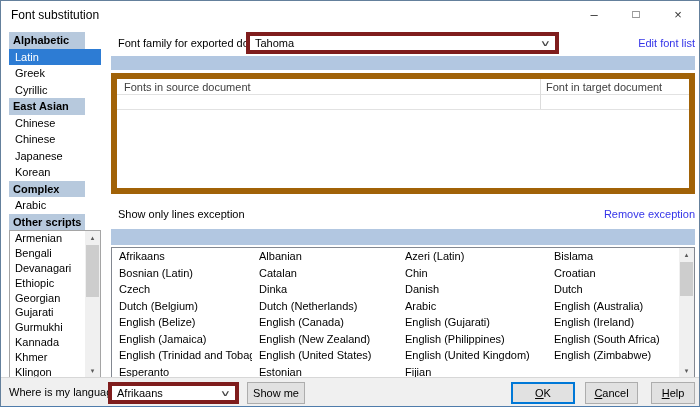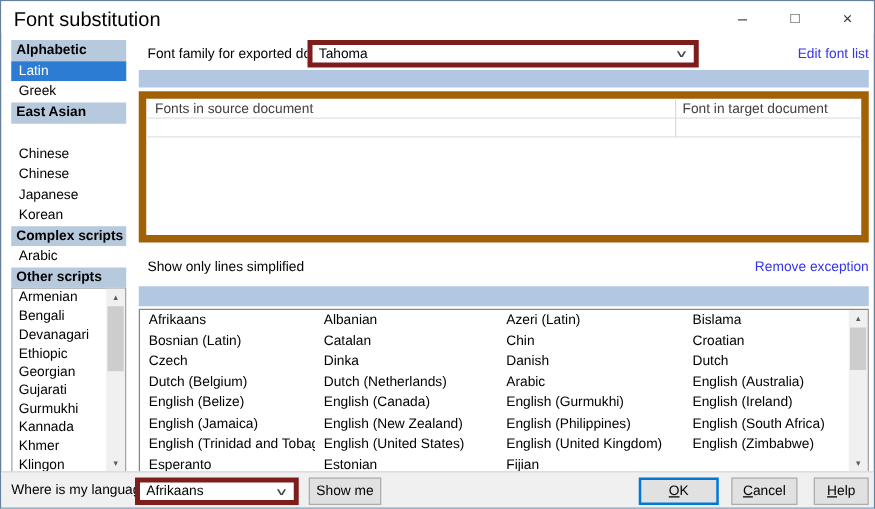--- a/index.html
+++ b/index.html
@@ -3,28 +3,28 @@
 <meta charset="utf-8">
 <style>
   * { margin:0; padding:0; box-sizing:border-box; }
   html,body { width:700px; height:407px; background:#fff; }
   body { font-family:"Liberation Sans", sans-serif; font-size:11px; color:#000; }
   .window { position:relative; width:700px; height:407px; background:#fff;
             border:1px solid #64809c; border-bottom-color:#4f7cab; overflow:hidden; }
 
   
   .titlebar { position:absolute; left:0; top:0; right:0; height:26px; background:#fff; }
-  .title { position:absolute; left:10px; top:7px; font-size:16px; color:#000; }
+  .title { position:absolute; left:10px; top:7px; font-size:12px; color:#000; }
   .winctrls { position:absolute; right:0; top:0; height:26px; display:flex; }
   .winbtn { width:42px; height:26px; display:flex; align-items:center; justify-content:center;
             color:#333; font-size:13px; }
   .winbtn.max { font-size:12px; }
 
   
-  .side-header { position:absolute; left:8px; width:92px; height:16.5px; line-height:16.5px;
+  .side-header { position:absolute; left:8px; width:76px; height:16.5px; line-height:16.5px;
                  background:#b7c9dd; font-weight:bold; padding-left:4px; color:#000; }
   .side-item { position:absolute; left:8px; width:92px; height:16.5px; line-height:16.5px;
                padding-left:6px; background:#fff; }
   .side-item.selected { background:#2d7cd4; color:#fff; }
   .side-listbox { position:absolute; left:8px; top:229px; width:92px; height:149px;
                   border:1px solid #a5a5a5; background:#fff; }
   .side-list-item { height:14.9px; line-height:14.9px; padding-left:5px; }
 
   
   .sbar { position:absolute; top:0; right:0; bottom:0; width:15px; background:#f0f0f0; }
@@ -86,21 +86,21 @@
       <div class="winbtn">
           <span>×</span>
         </div>
     </div>
   </div>
 
   <div class="side-header" style="top:31px">Alphabetic</div>
   <div class="side-item selected" style="top:47.5px">Latin</div>
   <div class="side-item" style="top:64px">Greek</div>
   <div class="side-item" style="top:80.5px">Cyrillic</div>
-  <div class="side-header" style="top:81px">East Asian</div>
+  <div class="side-header" style="top:97px">East Asian</div>
   <div class="side-item" style="top:113.5px">Chinese (simplified)</div>
   <div class="side-item" style="top:130px">Chinese (traditional)</div>
   <div class="side-item" style="top:146.5px">Japanese</div>
   <div class="side-item" style="top:163px">Korean</div>
   <div class="side-header" style="top:179.5px">Complex scripts</div>
   <div class="side-item" style="top:196px">Arabic</div>
   <div class="side-item" style="top:212.5px; height:16px">Hebrew</div>
   <div class="side-header" style="top:212.5px">Other scripts</div>
 
   <div class="side-listbox">
@@ -139,21 +139,21 @@
   <div class="fonts-table">
     <div class="ft-header">
       <div class="ft-h1">Fonts in source document</div>
       <div class="ft-h2">Font in target document</div>
     </div>
     <div class="ft-vline"></div>
     <div class="ft-row1"></div>
   </div>
 
   <div class="form-row" style="top:202px">
-    <div class="form-label">Show only lines simplified</div>
+    <div class="form-label">Show only lines exception</div>
     <div class="combo" style="left:135px; width:313px;margin-top:48px;">
       <span>- show all -</span>
       <span class="chev">
           <span>∨</span>
         </span>
     </div>
     <div class="link">Remove exception</div>
   </div>
 
   <div class="strip" style="top:228px; height:16px;"></div>
@@ -171,21 +171,21 @@
       <div class="lang-cell">Czech</div>
       <div class="lang-cell">Dinka</div>
       <div class="lang-cell">Danish</div>
       <div class="lang-cell">Dutch</div>
       <div class="lang-cell">Dutch (Belgium)</div>
       <div class="lang-cell">Dutch (Netherlands)</div>
       <div class="lang-cell">Arabic</div>
       <div class="lang-cell">English (Australia)</div>
       <div class="lang-cell">English (Belize)</div>
       <div class="lang-cell">English (Canada)</div>
-      <div class="lang-cell">English (Gurmukhi)</div>
+      <div class="lang-cell">English (Gujarati)</div>
       <div class="lang-cell">English (Ireland)</div>
       <div class="lang-cell">English (Jamaica)</div>
       <div class="lang-cell">English (New Zealand)</div>
       <div class="lang-cell">English (Philippines)</div>
       <div class="lang-cell">English (South Africa)</div>
       <div class="lang-cell">English (Trinidad and Tobago)</div>
       <div class="lang-cell">English (United States)</div>
       <div class="lang-cell">English (United Kingdom)</div>
       <div class="lang-cell">English (Zimbabwe)</div>
       <div class="lang-cell">Esperanto</div>

